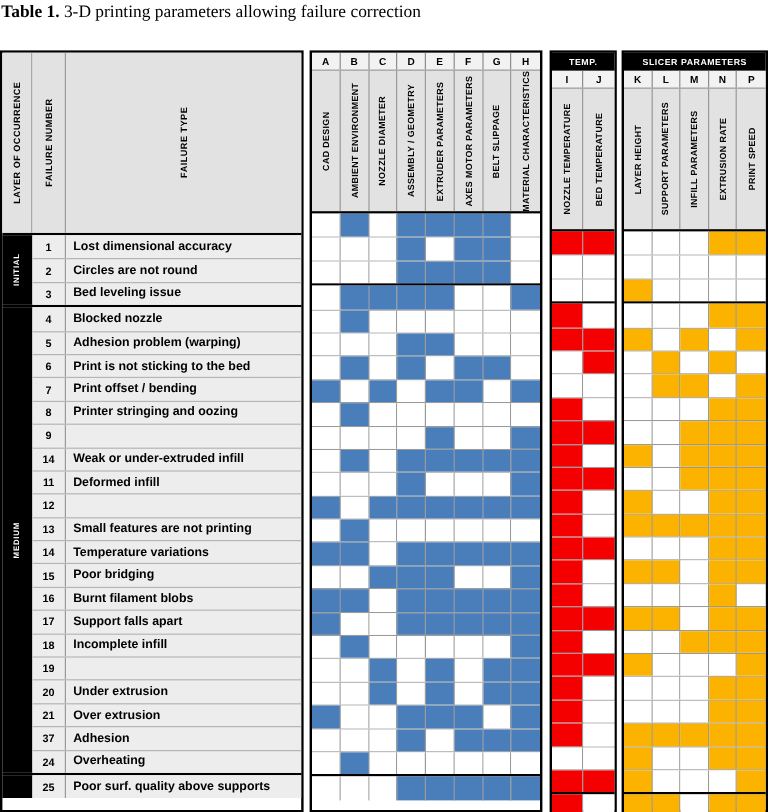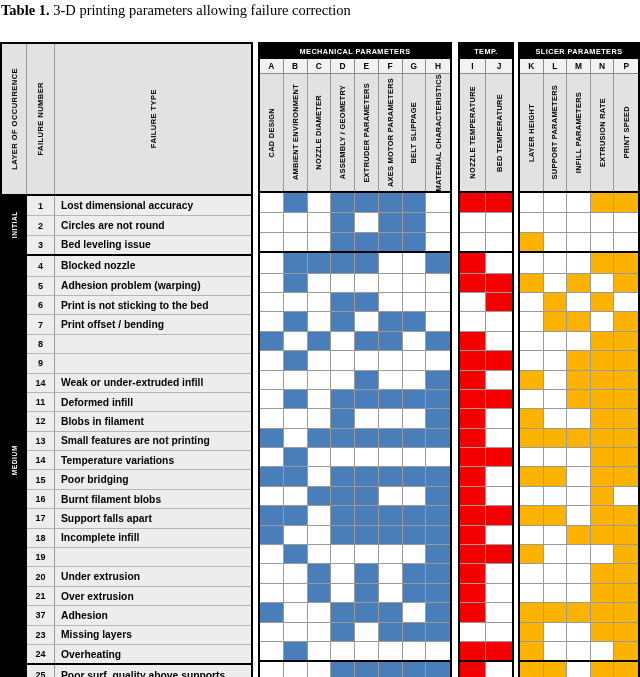--- a/index.html
+++ b/index.html
@@ -267,35 +267,35 @@
             <div class="lrow">
               <div class="num">6</div>
               <div class="type">Print is not sticking to the bed</div>
             </div>
             <div class="lrow">
               <div class="num">7</div>
               <div class="type">Print offset / bending</div>
             </div>
             <div class="lrow">
               <div class="num">8</div>
+              <div class="type">Printer stringing and oozing</div>
             </div>
             <div class="lrow">
               <div class="num">9</div>
             </div>
             <div class="lrow">
               <div class="num">14</div>
               <div class="type">Weak or under-extruded infill</div>
             </div>
             <div class="lrow">
               <div class="num">11</div>
               <div class="type">Deformed infill</div>
             </div>
             <div class="lrow">
               <div class="num">12</div>
-              <div class="type">Blobs in filament</div>
             </div>
             <div class="lrow">
               <div class="num">13</div>
               <div class="type">Small features are not printing</div>
             </div>
             <div class="lrow">
               <div class="num">14</div>
               <div class="type">Temperature variations</div>
             </div>
             <div class="lrow">
@@ -321,45 +321,40 @@
               <div class="num">20</div>
               <div class="type">Under extrusion</div>
             </div>
             <div class="lrow">
               <div class="num">21</div>
               <div class="type">Over extrusion</div>
             </div>
             <div class="lrow">
               <div class="num">37</div>
               <div class="type">Adhesion</div>
-            </div>
-            <div class="lrow">
-              <div class="num">23</div>
-              <div class="type">Missing layers</div>
             </div>
             <div class="lrow">
               <div class="num">24</div>
               <div class="type">Overheating</div>
             </div>
           </div>
         </div>
         <div class="sect">
           <div class="sect-label"></div>
           <div class="sect-rows">
             <div class="lrow">
               <div class="num">25</div>
               <div class="type">Poor surf. quality above supports</div>
             </div>
           </div>
         </div>
       </div>
   </div>
 
   <div class="group" id="group-mech">
-    <div class="g-title">MECHANICAL PARAMETERS</div>
     <div class="g-letters">
         <div class="cell" style="width: 12.5%;">A</div>
         <div class="cell" style="width: 12.5%;">B</div>
         <div class="cell" style="width: 12.5%;">C</div>
         <div class="cell" style="width: 12.5%;">D</div>
         <div class="cell" style="width: 12.5%;">E</div>
         <div class="cell" style="width: 12.5%;">F</div>
         <div class="cell" style="width: 12.5%;">G</div>
         <div class="cell" style="width: 12.5%;">H</div>
       </div>

